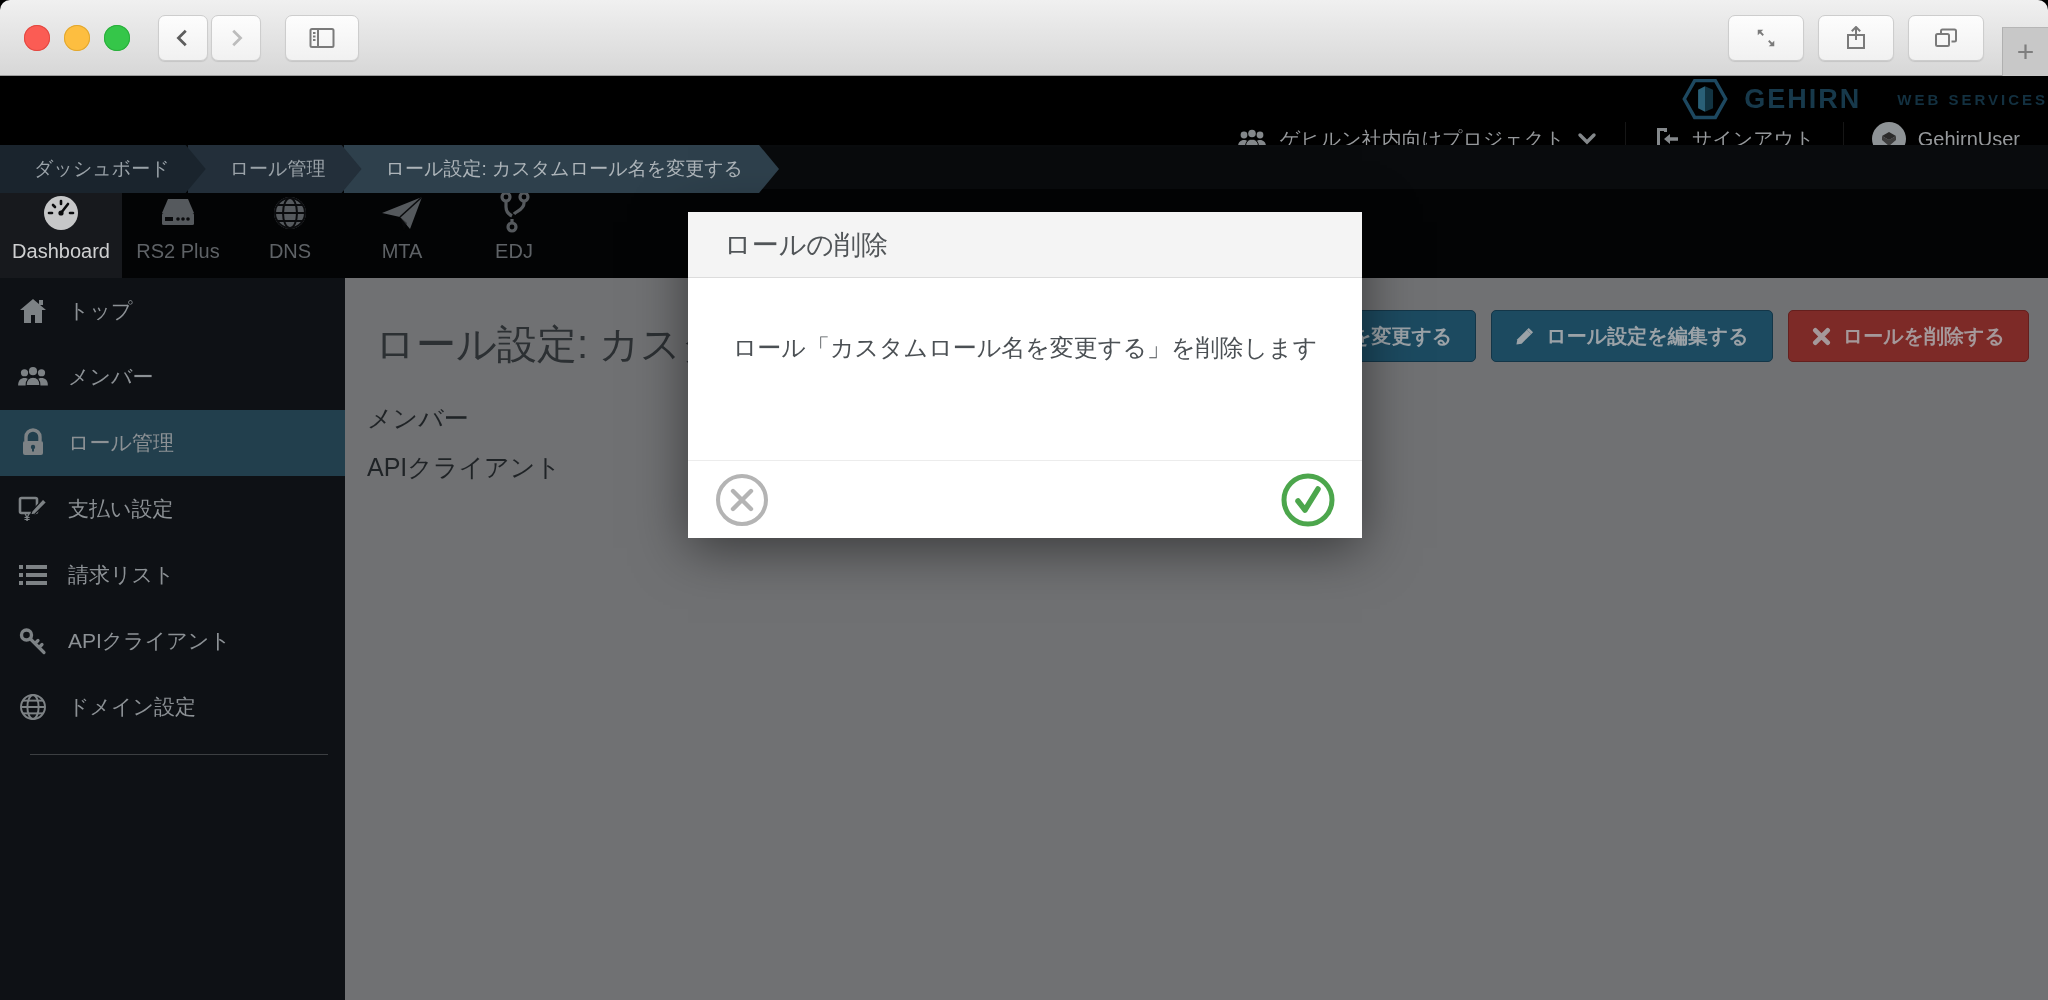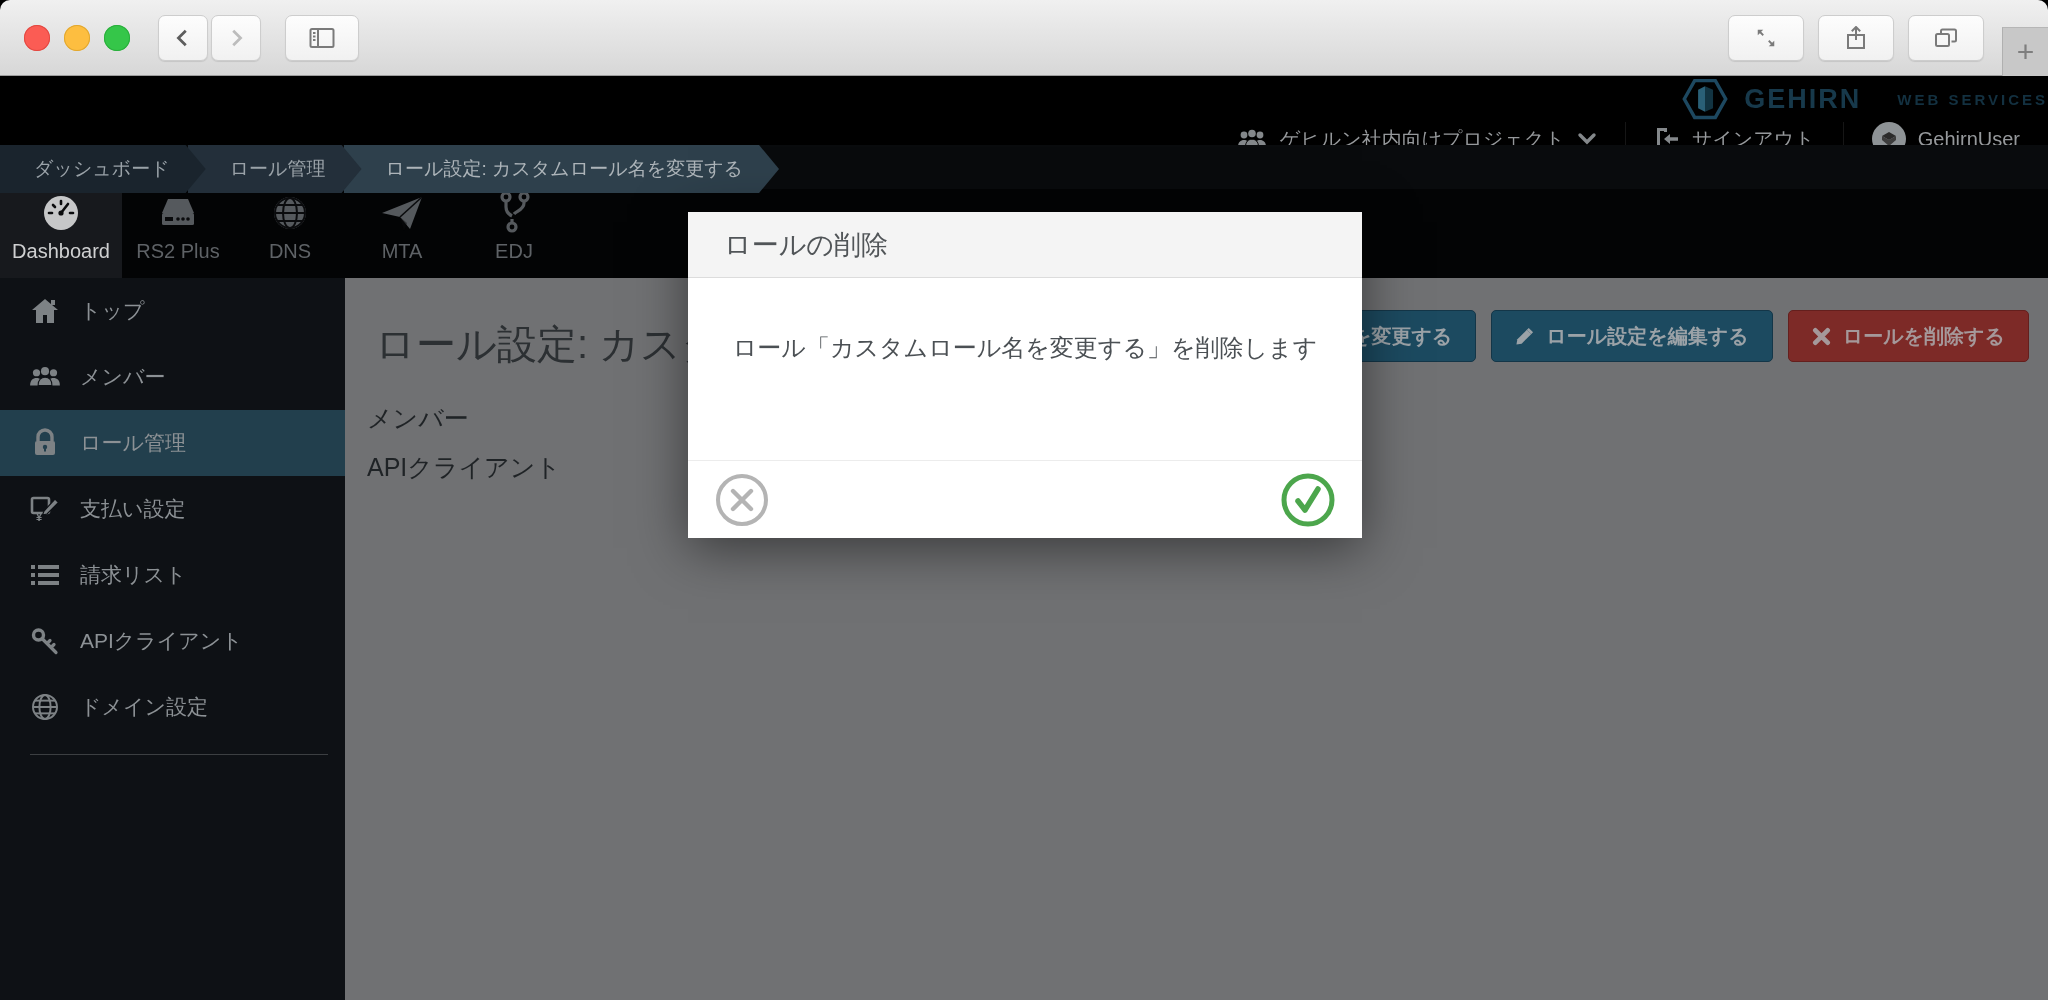--- a/index.html
+++ b/index.html
@@ -58,21 +58,21 @@
     display:flex; }
   .tab { width:112px; display:flex; flex-direction:column; align-items:center;
     justify-content:center; padding-bottom:11px; gap:7px;
     color:#5e6266; font-size:20px; }
   .tab .ticon { color:#55595d; height:40px; display:flex; align-items:flex-end; }
   .tab.active { width:122px; background:#17191d; color:#cfd0d1; }
   .tab.active .ticon { color:#c6c7c8; }
 
   
   .sidebar { position:absolute; top:278px; left:0; bottom:0; width:345px; background:#0e1115; }
-  .side-item { height:66px; display:flex; align-items:center; gap:18px; padding-left:28px;
+  .side-item { height:66px; display:flex; align-items:center; gap:18px; padding-left:16px;
     color:#8c9195; font-size:21px; }
   .side-item .sicon { color:#7d8285; width:34px; display:flex; justify-content:center; }
   .side-item.active { background:#223f4d; }
   .side-divider { border:none; border-top:1px solid #3c3f42; margin:14px 17px 0 30px; }
 
   
   .main { position:absolute; top:278px; left:345px; right:0; bottom:0; background:#707173; }
   .page-title { position:absolute; top:39px; left:30px; font-size:40px; font-weight:500;
     color:#2c3033; white-space:nowrap; }
   .content-links { position:absolute; top:124px; left:22px; display:flex;

